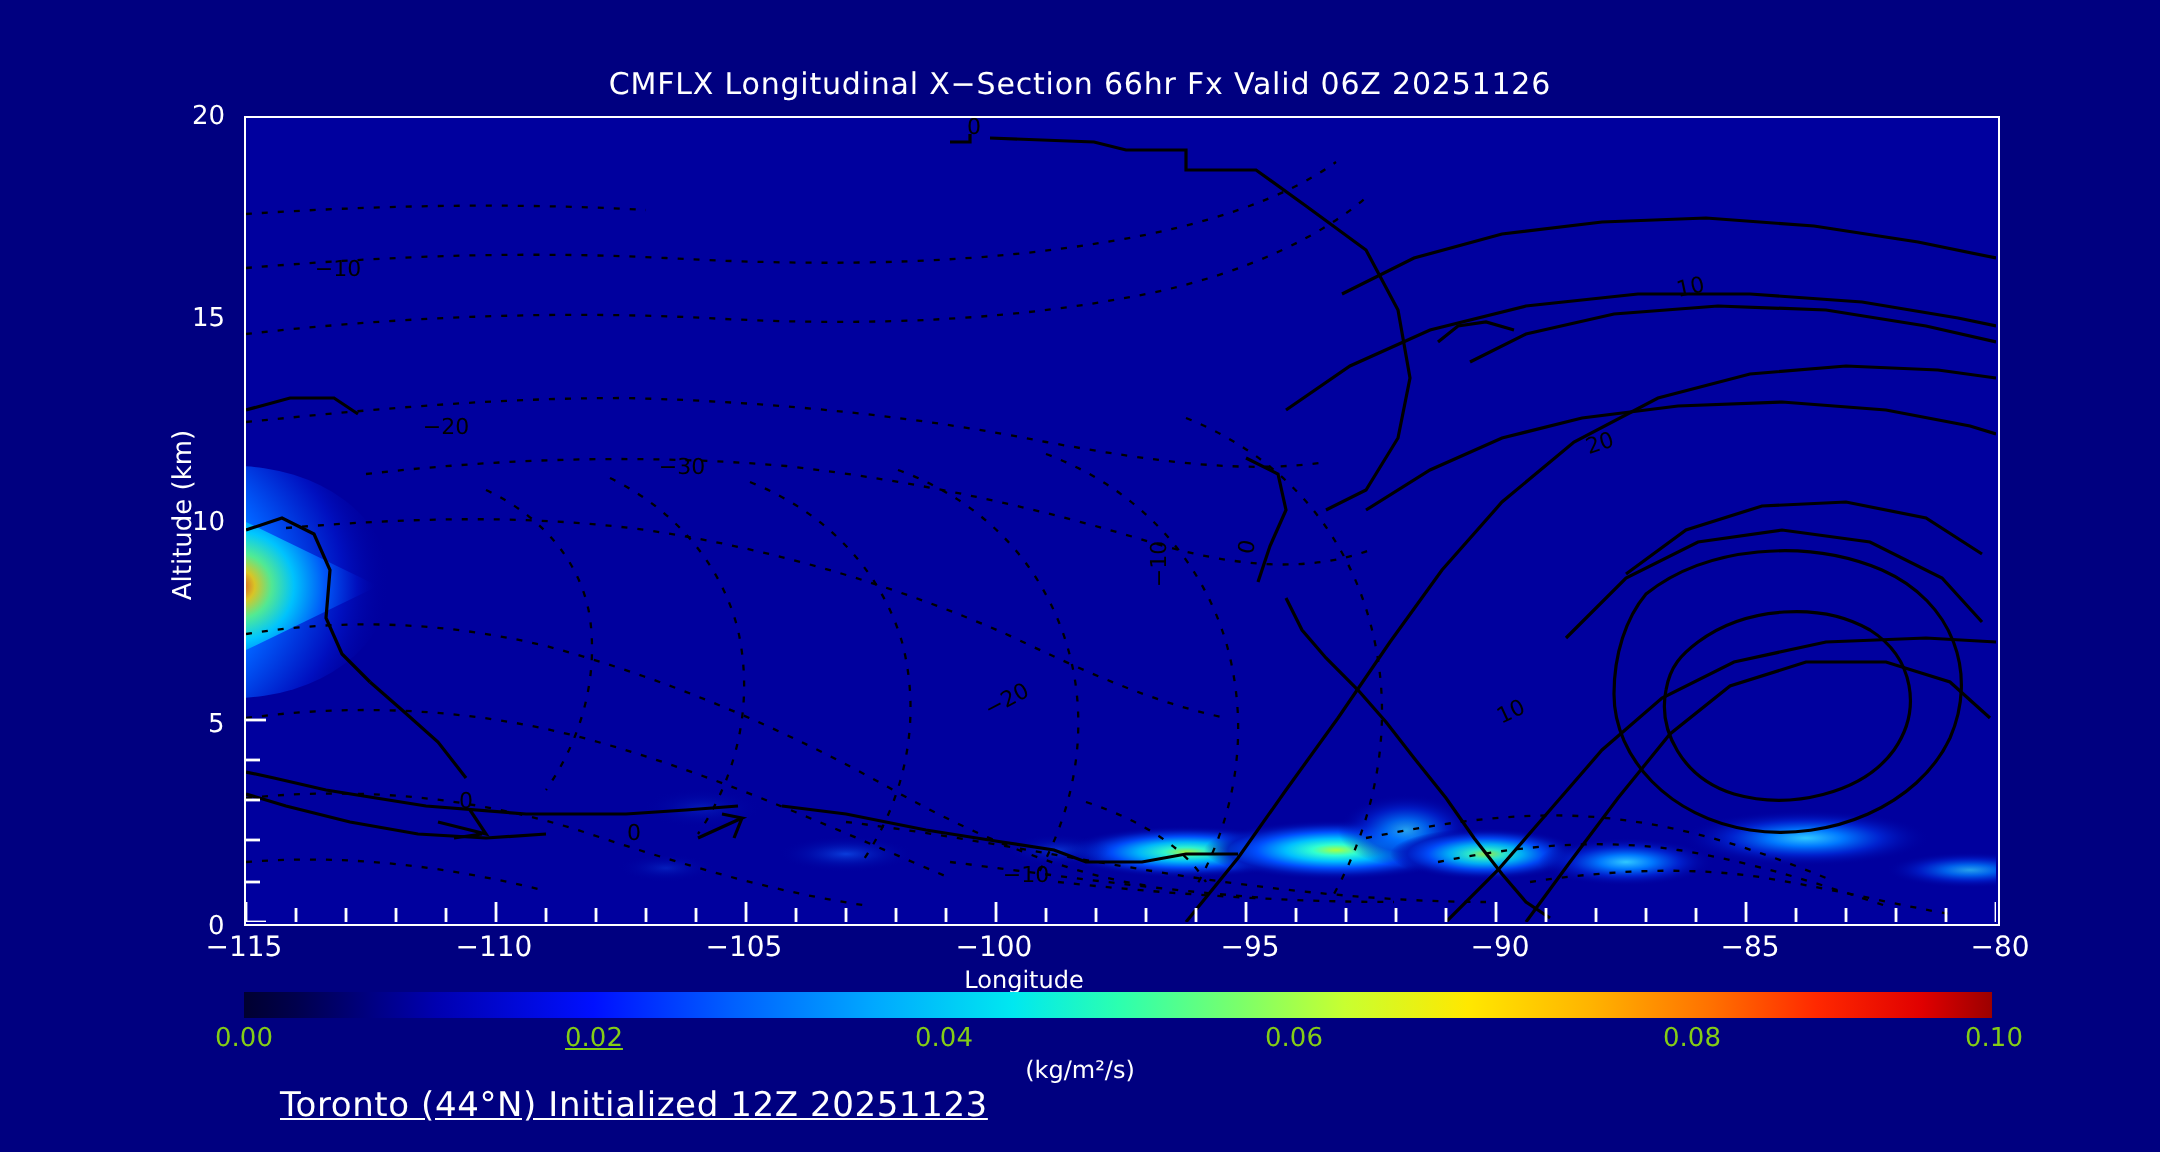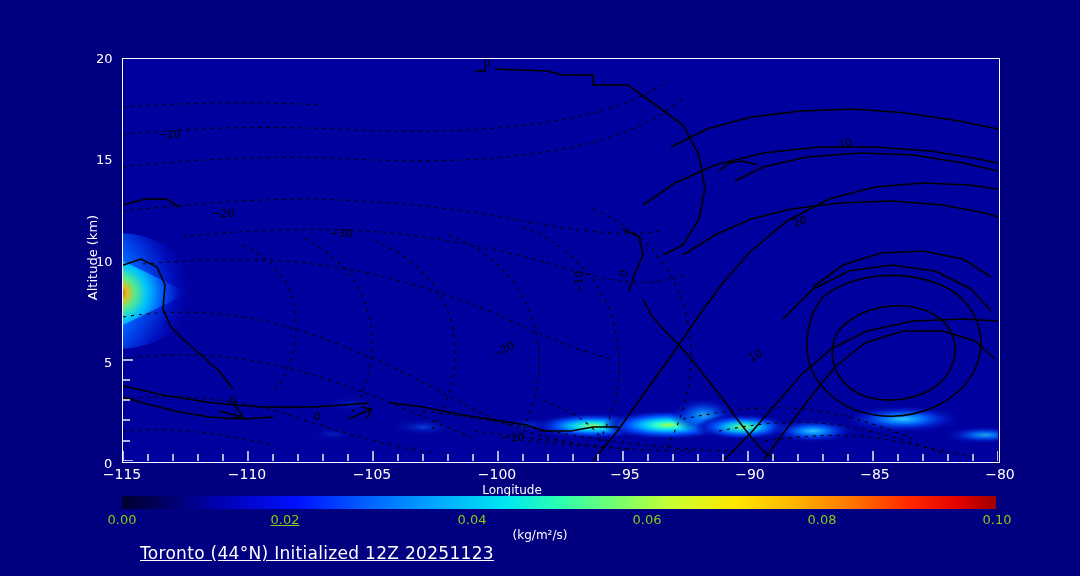--- a/index.html
+++ b/index.html
@@ -41,20 +41,21 @@
   }
   .cbtick{position:absolute;top:512px;font-size:13px;color:#84cc16;text-align:center;width:70px;}
   #cbunits{left:0;top:528px;width:1080px;text-align:center;font-size:12px;}
   #caption{left:140px;top:543px;font-size:17px;letter-spacing:.3px;text-decoration:underline;}
 </style>
 </head>
 <body>
 
 <div id="stage">
 
+  <div class="txt" id="title">CMFLX Longitudinal X−Section 66hr  Fx Valid 06Z 20251126</div>
 
   <div class="ylabel-wrap">
     <div id="ylabel">Altitude (km)</div>
   </div>
 
   <div class="txt" style="left:104px;top:456px;font-size:13px;">0</div>
   <div class="txt" style="left:104px;top:355px;font-size:13px;">5</div>
   <div class="txt" style="left:96px;top:254px;font-size:13px;">10</div>
   <div class="txt" style="left:96px;top:152px;font-size:13px;">15</div>
   <div class="txt" style="left:96px;top:51px;font-size:13px;">20</div>
@@ -247,21 +248,21 @@
   <div class="xtick" style="left:720px;">−90</div>
   <div class="xtick" style="left:845px;">−85</div>
   <div class="xtick" style="left:970px;">−80</div>
 
   <div class="txt" id="xlabel">Longitude</div>
 
   <div id="cbarwrap">
     <div id="cbar"></div>
   </div>
   <div class="cbtick" style="left:87px;">0.00</div>
-  <div class="cbtick" style="left:250px;text-decoration:underline;">0.02</div>
+  <div class="cbtick" style="left:262px;text-decoration:underline;">0.02</div>
   <div class="cbtick" style="left:437px;">0.04</div>
   <div class="cbtick" style="left:612px;">0.06</div>
-  <div class="cbtick" style="left:787px;">0.08</div>
+  <div class="cbtick" style="left:811px;">0.08</div>
   <div class="cbtick" style="left:962px;">0.10</div>
   <div class="txt" id="cbunits">(kg/m²/s)</div>
 
   <div class="txt" id="caption">Toronto (44°N) Initialized 12Z 20251123</div>
 </div>
 
 </body></html>

